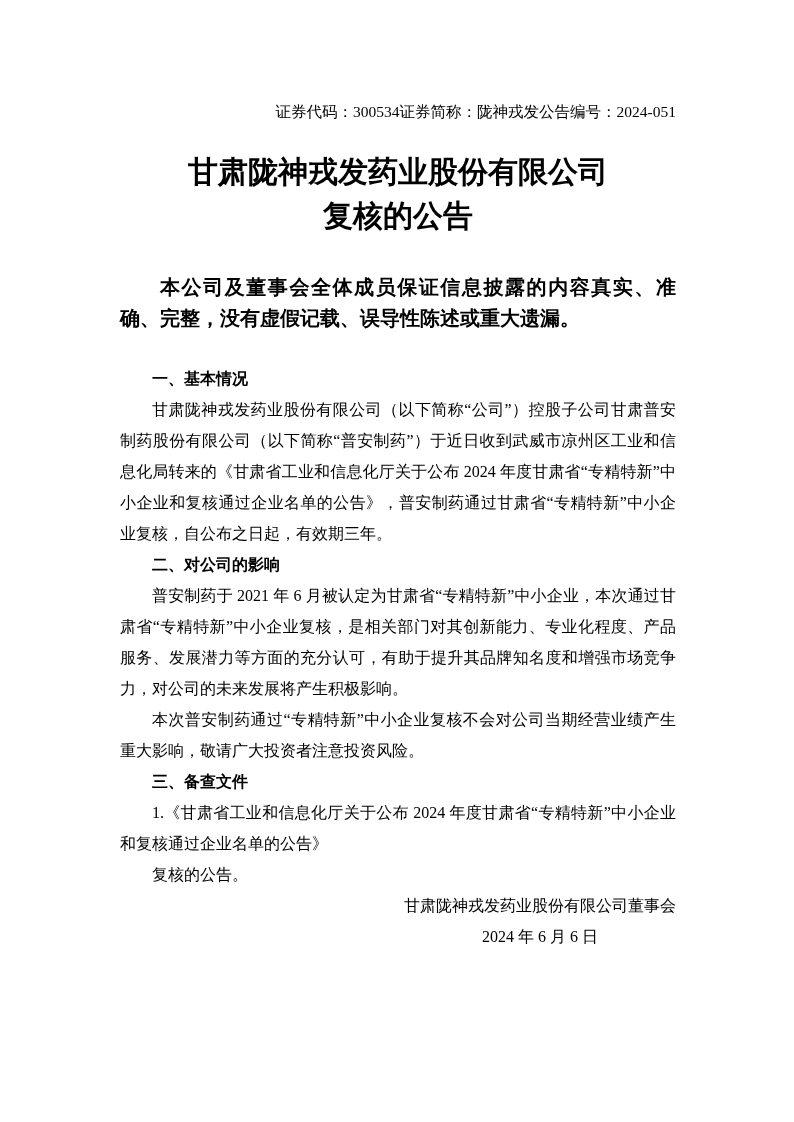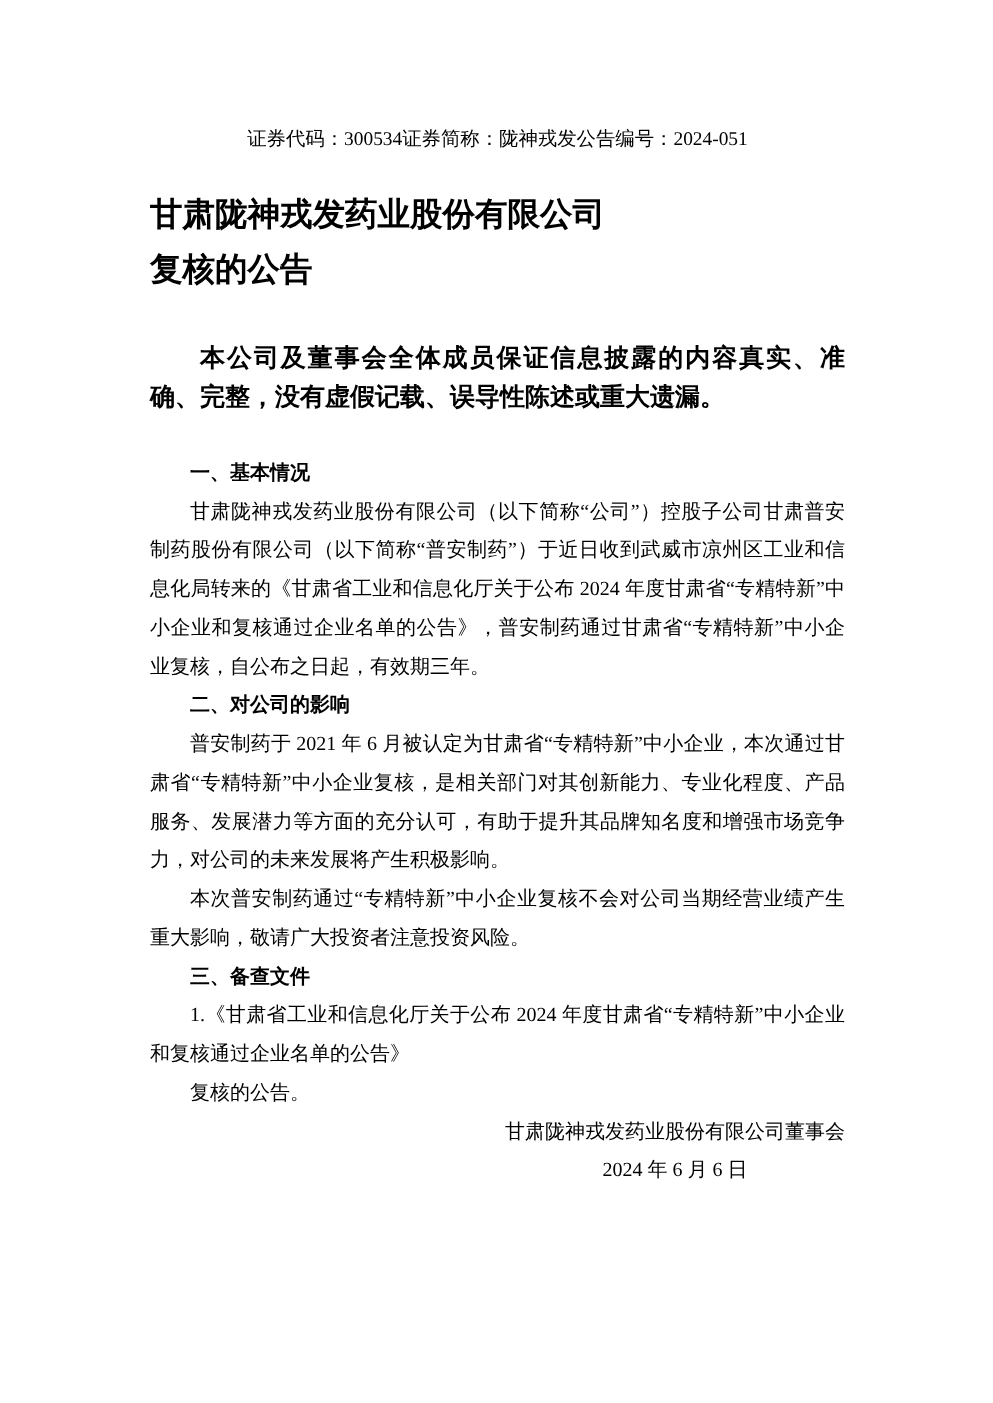--- a/index.html
+++ b/index.html
@@ -11,32 +11,32 @@
     margin: 0 auto;
     background: #ffffff;
     color: #000000;
     font-family: "Liberation Serif", "DejaVu Serif", serif;
     padding: 102px 118px 0 120px;
     overflow: hidden;
   }
   
   .doc-header {
     display: flex;
-    justify-content: center;
+    justify-content: flex-end;
     align-items: baseline;
     font-size: 15.5px;
     line-height: 20px;
     white-space: nowrap;
   }
   
   .title-block {
     margin-top: 28px;
-    text-align: left;
+    text-align: center;
     font-weight: bold;
-    font-size: 26px;
+    font-size: 30px;
     line-height: 44px;
   }
   
   .declaration {
     margin-top: 34px;
     font-weight: bold;
     font-size: 20px;
     line-height: 31px;
     text-align: justify;
     text-justify: inter-ideograph;

